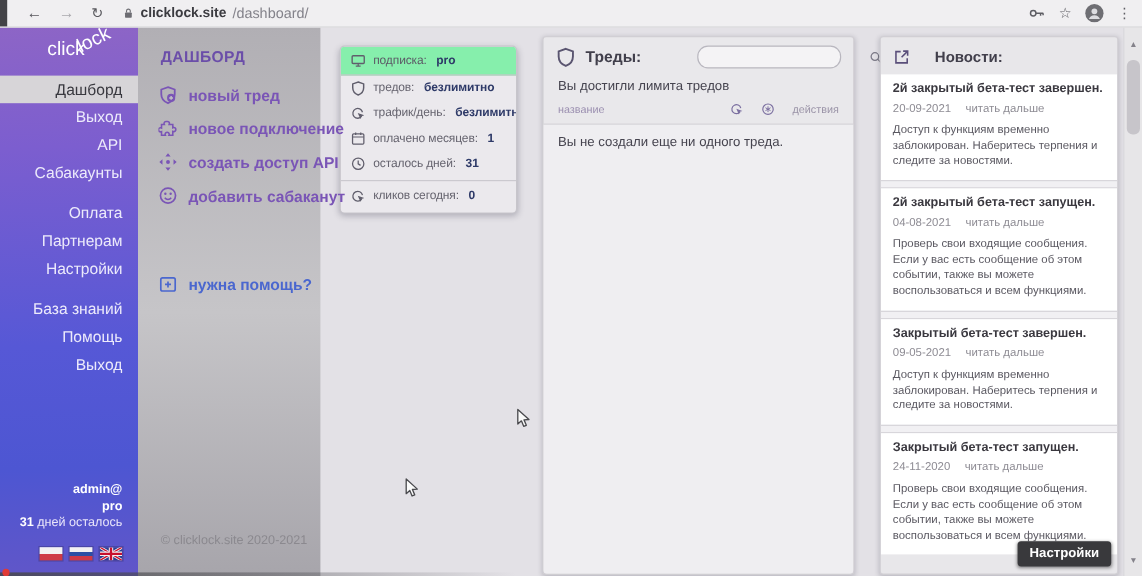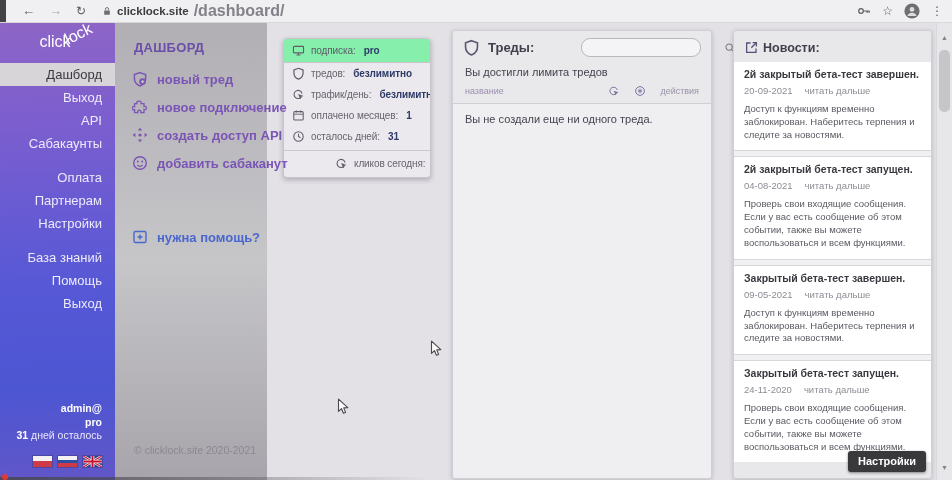--- a/index.html
+++ b/index.html
@@ -9,21 +9,21 @@
   
   .browser{position:absolute;top:0;left:0;right:0;height:22px;background:#f0eff1;
     border-bottom:1px solid #d8d7da;display:flex;align-items:center;z-index:40;}
   .edge-strip{width:6px;height:22px;background:#434347;}
   .nav-glyph{font-size:13px;color:#57575c;margin-left:16px;cursor:pointer;line-height:22px;}
   .nav-glyph.fwd{color:#a9a8ad;margin-left:14px;}
   .nav-glyph.reload{margin-left:14px;font-size:12px;}
   .urlbox{display:flex;align-items:center;margin-left:16px;gap:5px;}
   .url-lock{width:10px;height:10px;color:#6d6d73;}
   .url-host{font-size:11.5px;font-weight:bold;color:#3b3b40;}
-  .url-path{font-size:16px;color:#83828a;font-weight:bold;}
+  .url-path{font-size:12px;color:#83828a;}
   .browser-right{margin-left:auto;display:flex;align-items:center;gap:11px;padding-right:9px;}
   .br-ic{color:#5d5d63;font-size:12px;cursor:pointer;display:flex;align-items:center;}
   .br-ic svg{width:14px;height:14px;}
   .avatar svg{width:16px;height:16px;}
 
   
   .sidebar{position:absolute;left:0;top:22px;width:115px;bottom:0;z-index:30;
     background:linear-gradient(178deg,#8d65c6 0%,#7c5ecf 22%,#5658d6 58%,#4d56d2 80%,#6156c8 100%);}
   .logo{color:#fff;text-align:right;padding:11px 16px 0 0;font-size:16px;height:30px;white-space:nowrap;}
   .logo .lk{display:inline-block;transform:rotate(-26deg) translateY(-3px);transform-origin:left bottom;}
@@ -56,21 +56,21 @@
   
   .subcard{position:absolute;left:16px;top:16px;width:146px;background:#ebe9ed;
     border:1px solid #c7c5cb;border-radius:4px;box-shadow:0 2px 5px rgba(40,40,60,.28);
     font-size:10px;letter-spacing:-.1px;overflow:hidden;}
   .subhead{background:#86efac;padding:5px 8px;display:flex;align-items:center;gap:6px;
     border-bottom:1px solid #c7c5cb;color:#5c5a66;}
   .subrow{display:flex;align-items:center;gap:6px;padding:4px 8px;color:#66646f;white-space:nowrap;}
   .subrow svg,.subhead svg{width:13px;height:13px;flex:0 0 13px;color:#605e6c;}
   .val{font-weight:bold;color:#2e3a68;margin-left:2px;}
   .subdiv{border-top:1px solid #cbc9cf;margin-top:3px;}
-  .subrow.last{padding:6px 8px 7px;margin-left:43px;}
+  .subrow.last{padding:6px 8px 7px;}
 
   
   .threads{position:absolute;left:185px;top:8px;width:258px;height:447px;background:#e9e8eb;
     border:1px solid #d1cfd4;border-radius:3px;box-shadow:0 1px 4px rgba(40,40,60,.22);
     display:flex;flex-direction:column;}
   .threads-head{display:flex;align-items:center;gap:8px;padding:7px 10px 4px;}
   .threads-head svg.shield{width:17px;height:17px;color:#5a5570;}
   .threads-title{font-weight:bold;font-size:13px;color:#413f4b;}
   .search{margin-left:auto;width:118px;height:17px;border:1px solid #b9b7bf;border-radius:9px;
     background:#f4f3f5;display:flex;align-items:center;}
@@ -82,21 +82,21 @@
     color:#9b8fb0;font-size:9px;}
   .table-head .cols{margin-left:auto;display:flex;align-items:center;gap:14px;color:#7b6fa0;}
   .table-head svg{width:12px;height:12px;}
   .table-head .act-label{color:#9a93a7;}
   .threads-body{flex:1;background:#efeef1;padding:9px 12px;font-size:11px;color:#46444f;
     border-radius:0 0 3px 3px;}
 
   
   .news{position:absolute;left:466px;top:8px;width:197px;height:447px;background:#e8e7ea;
     border:1px solid #d1cfd4;border-radius:3px;box-shadow:0 1px 4px rgba(40,40,60,.22);overflow:hidden;}
-  .news-head{display:flex;align-items:center;gap:4px;padding:9px 10px 7px;
+  .news-head{display:flex;align-items:center;gap:20px;padding:9px 10px 7px;
     font-weight:bold;font-size:12.5px;color:#413f4b;}
   .news-head svg{width:15px;height:15px;color:#5a4f7a;}
   .news-item{padding:6px 10px 9px;background:#ffffff;}
   .news-sep{height:5px;background:#f1f0f3;border-top:1px solid #d8d6db;border-bottom:1px solid #d8d6db;}
   .news-title{font-weight:bold;font-size:10.5px;color:#3a383f;margin-bottom:5px;}
   .news-meta{font-size:9.5px;color:#8e8c94;margin-bottom:7px;display:flex;gap:12px;}
   .read-more{cursor:pointer;}
   .news-body{font-size:9.5px;color:#5a5861;line-height:1.35;}
 
   

